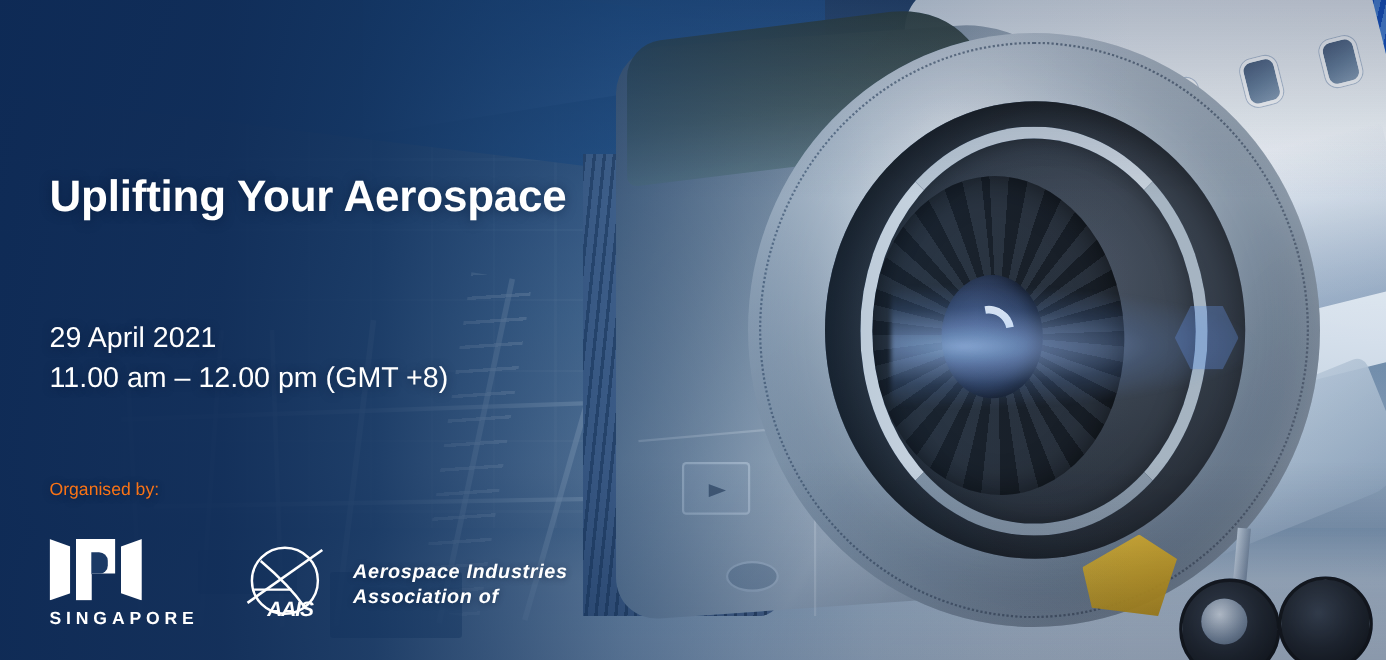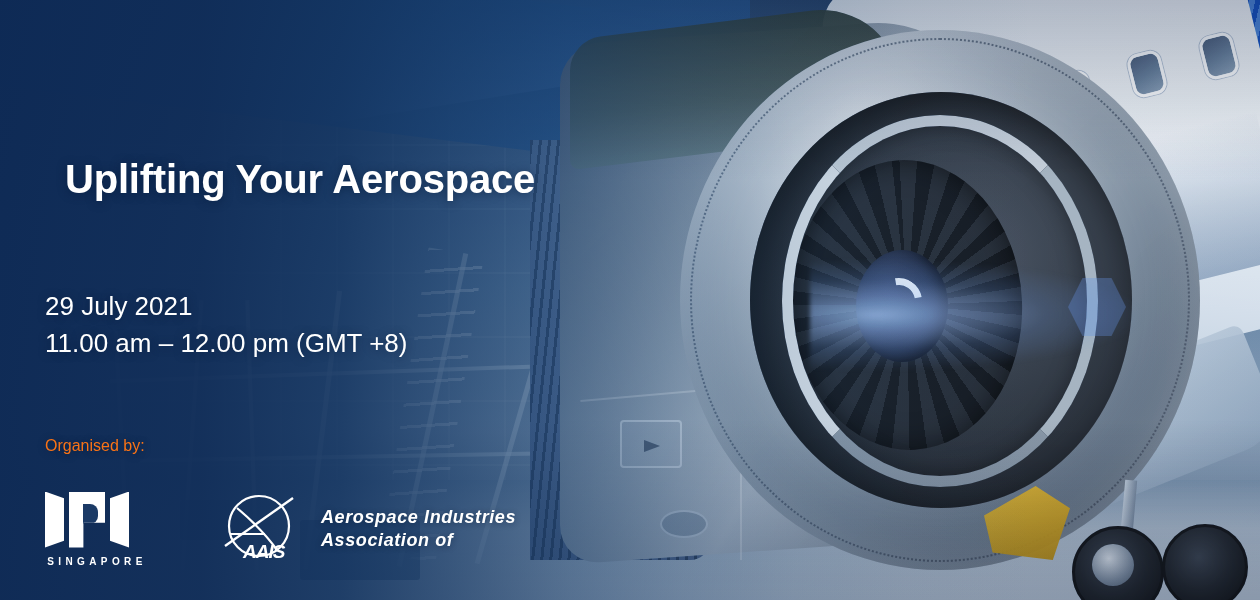--- a/index.html
+++ b/index.html
@@ -302,21 +302,20 @@
   #content{position:absolute;inset:0;}
 
   #title{
     position:absolute;left:45px;top:126px;
     color:#ffffff;
     font-size:40px;line-height:1.30;
     font-weight:bold;
     letter-spacing:-0.2px;
     text-shadow:0 1px 10px rgba(5,24,52,.55);
     max-width:620px;
-    margin-left:20px;
   }
   #title .line{display:block;}
 
   #datetime{
     position:absolute;left:45px;top:288px;
     color:#ffffff;
     font-size:26px;line-height:1.42;
     font-weight:normal;
     text-shadow:0 1px 8px rgba(5,24,52,.5);
   }
@@ -346,21 +345,21 @@
   }
   .bar-p{
     position:relative;width:36px;height:56px;background:#ffffff;
     clip-path:polygon(0% 0%, 100% 0%, 100% 56%, 40% 56%, 40% 100%, 0% 100%);
   }
   .bar-p .hole{
     position:absolute;left:14px;top:12px;width:15px;height:20px;
     background:#1b3a66;border-radius:0 8px 8px 0;
   }
   .ipi-sing{
-    margin-top:8px;color:#ffffff;font-size:10px;font-weight:bold;
+    margin-top:8px;color:#ffffff;font-size:16px;font-weight:bold;
     letter-spacing:4.4px;text-align:center;width:104px;
   }
   .ipi-tag{
     color:#ffffff;font-size:17px;line-height:1.32;font-weight:bold;
     text-shadow:0 1px 6px rgba(5,24,52,.45);
   }
   .ipi-tag .line{display:block;}
 
   
   .aais{display:flex;align-items:center;gap:14px;}
@@ -447,21 +446,21 @@
   <div class="layer" id="grade2"></div>
   <div class="layer" id="grade"></div>
 
   <div id="content">
 
     <h1 id="title">
       <span class="line">Uplifting Your Aerospace</span>
     </h1>
 
     <div id="datetime">
-      <span class="line">29 July 2021</span>
+      <span class="line">29 April 2021</span>
       <span class="line">11.00 am – 12.00 pm (GMT +8)</span>
     </div>
 
     <div id="organised">Organised by:</div>
 
     <div id="logos">
 
       <div class="ipi">
         <div class="ipi-mark">
           <div class="ipi-letters">

